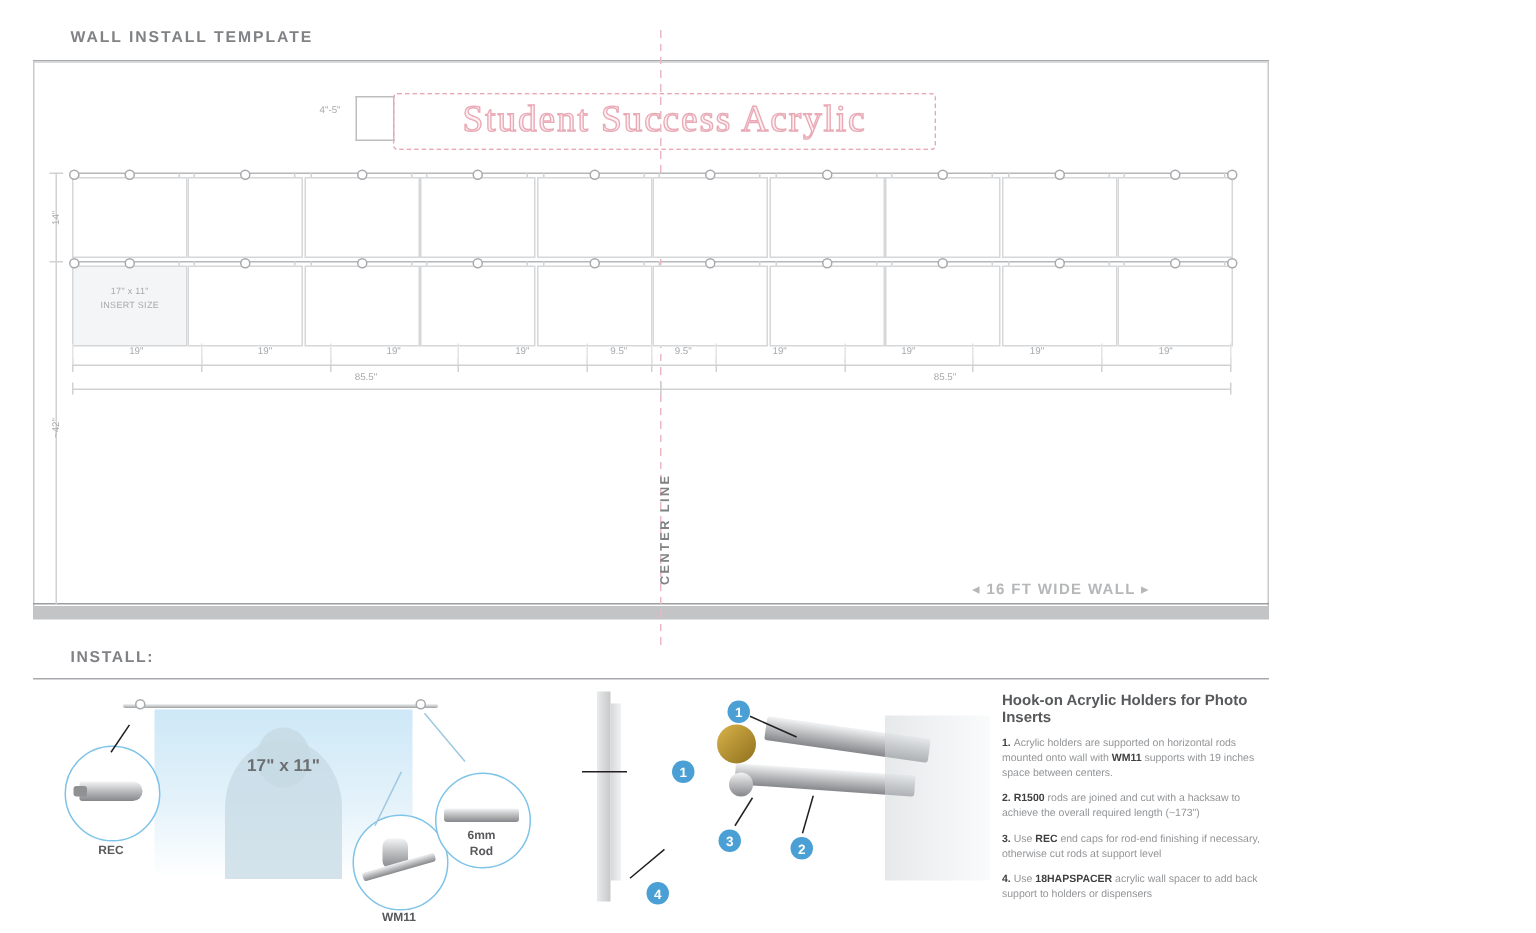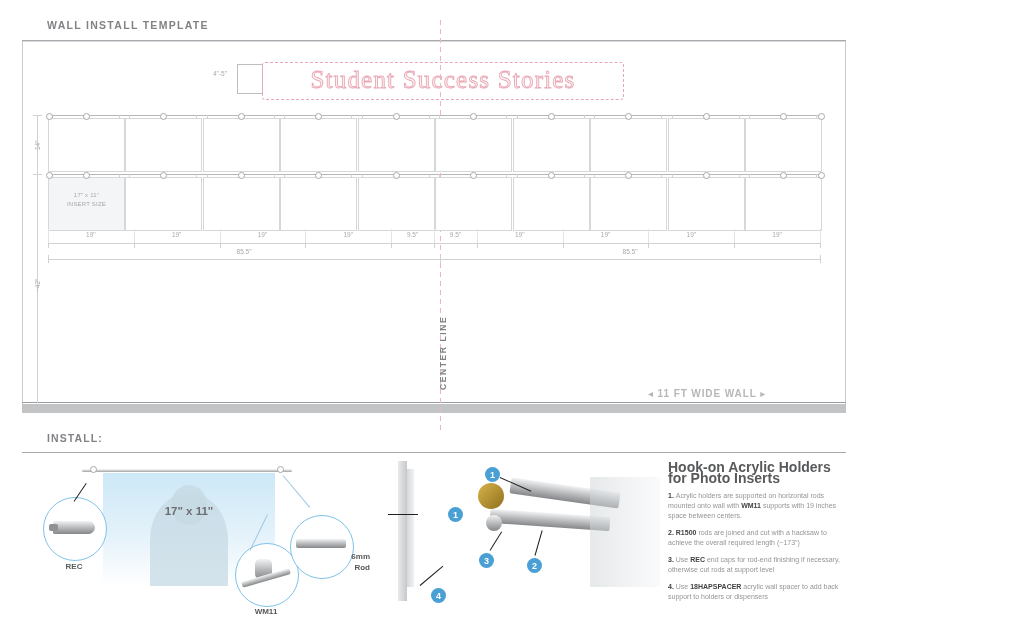--- a/index.html
+++ b/index.html
@@ -130,21 +130,21 @@
     background:linear-gradient(to right,#e9eaeb,#c6c8ca);}
   .d2-plate{position:absolute;left:17px;top:14px;width:7px;height:118px;
     background:linear-gradient(to right,#d6d8da,#f0f1f2);}
   .num{position:absolute;width:15px;height:15px;border-radius:50%;
     background:#4a9fd4;color:#fff;font-size:9px;font-weight:bold;
     display:flex;align-items:center;justify-content:center;}
   .arrow{position:absolute;background:#231f20;height:1px;transform-origin:left center;}
 
   
   .instr{position:absolute;left:668px;top:462px;width:180px;}
-  .instr h4{margin:0 0 7px 0;font-size:14px;font-weight:bold;color:#58595b;line-height:11px;}
+  .instr h4{margin:0 0 7px 0;font-size:10px;font-weight:bold;color:#58595b;line-height:11px;}
   .instr p{margin:0 0 7px 0;font-size:7px;line-height:10px;color:#939598;}
   .instr b{color:#404041;}
 
   
   .panel{position:absolute;left:856px;top:0;width:168px;height:622px;background:#fff;}
 </style>
 </head>
 <body>
 
 <div class="page">
@@ -160,31 +160,31 @@
     <div class="floor-line"></div>
     <div class="floor"></div>
 
     <div class="dim45">4"-5"</div>
     <div class="dim45-t"></div>
     <div class="dim45-b"></div>
     <div class="dim45-l"></div>
     <div class="dim45-r"></div>
 
     <div class="title-box"></div>
-    <div class="title-art">Student Success Stories</div>
+    <div class="title-art">Student Success Acrylic</div>
 
     <div class="rod rod-top"></div>
     <div class="rod rod-bot"></div>
 
     <div class="cl"></div>
     <div class="cl-lbl">CENTER LINE</div>
 
     <div class="wallw">
       <span>◂</span>
-      <span>11 FT WIDE WALL</span>
+      <span>16 FT WIDE WALL</span>
       <span>▸</span>
     </div>
 
     <div class="vdim-line" style="left:37px;top:115px;height:59px;"></div>
     <div class="vtick" style="left:33px;top:115px;width:9px;"></div>
     <div class="vtick" style="left:33px;top:174px;width:9px;"></div>
     <div class="vdim-lbl" style="left:34px;top:150px;">14"</div>
 
     <div class="vdim-line" style="left:37px;top:174px;height:229px;"></div>
     <div class="vdim-lbl" style="left:34px;top:292px;">~42"</div>
@@ -348,21 +348,21 @@
       <div class="lead" style="left:34px;top:46px;width:22px;transform:rotate(-56deg);background:#231f20;"></div>
 
       <div class="bub" style="left:195px;top:88px;width:62px;height:62px;"></div>
       <div class="hw" style="left:215px;top:104px;width:17px;height:20px;border-radius:5px;"></div>
       <div class="hw" style="left:201px;top:120px;width:50px;height:6px;transform:rotate(-16deg);"></div>
       <div class="bub-lbl" style="left:195px;top:152px;width:62px;">WM11</div>
       <div class="lead" style="left:210px;top:95px;width:40px;transform:rotate(-64deg);"></div>
 
       <div class="bub" style="left:250px;top:60px;width:62px;height:62px;"></div>
       <div class="hw" style="left:256px;top:84px;width:50px;height:9px;"></div>
-      <div class="bub-lbl" style="left:268px;top:96px;width:62px;line-height:11px;text-align:right;">
+      <div class="bub-lbl" style="left:250px;top:96px;width:62px;line-height:11px;">
         <div>6mm</div>
         <div>Rod</div>
       </div>
       <div class="lead" style="left:243px;top:20px;width:42px;transform:rotate(50deg);"></div>
     </div>
 
     <div class="d2">
       <div class="d2-wall"></div>
       <div class="d2-plate"></div>
 

